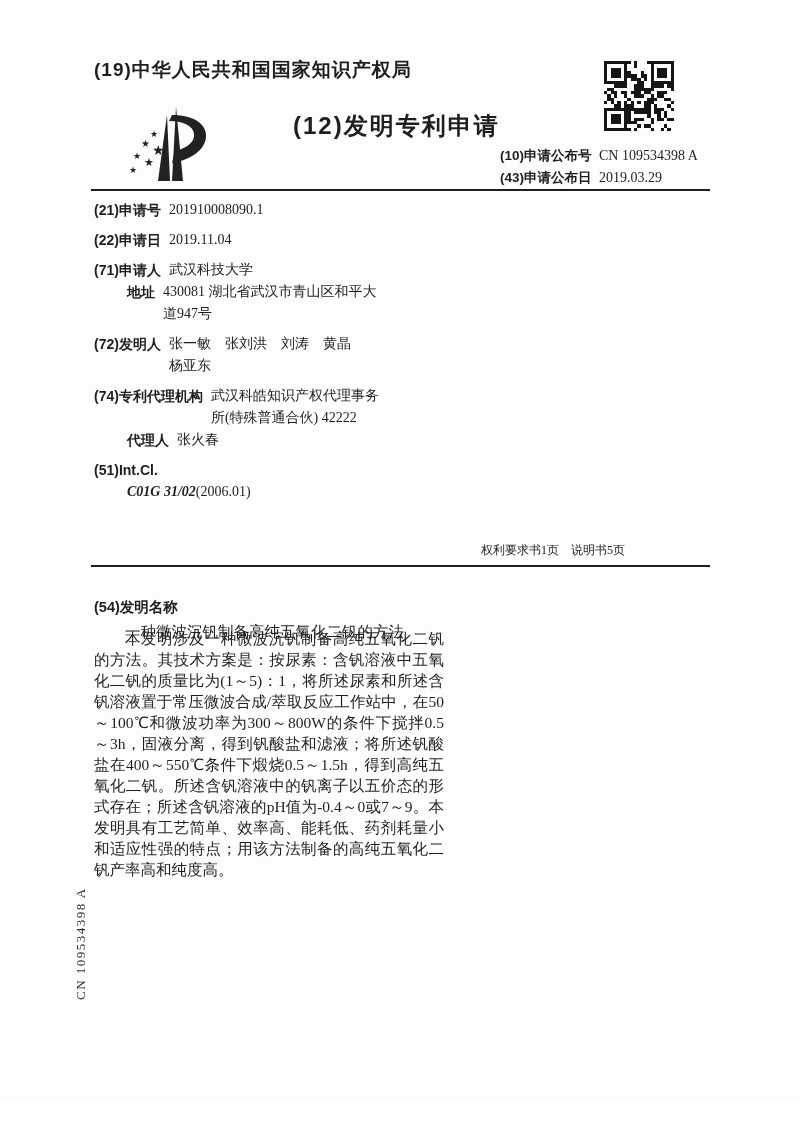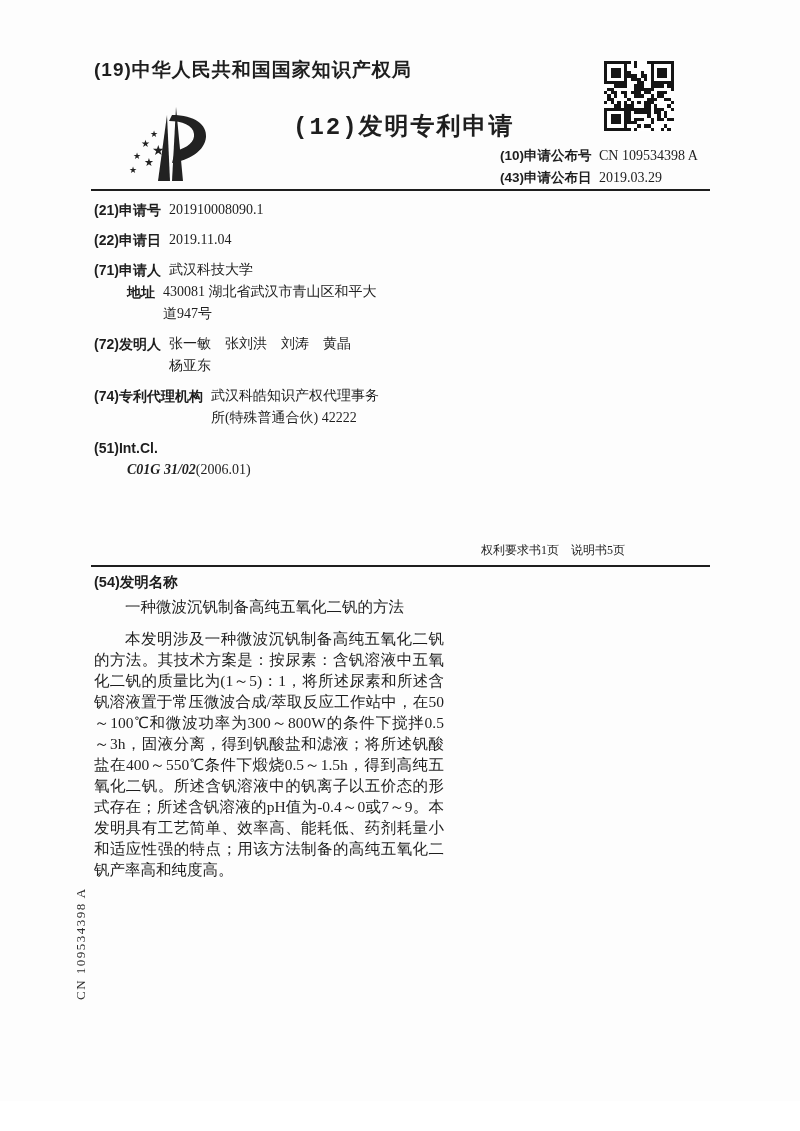--- a/index.html
+++ b/index.html
@@ -14,21 +14,21 @@
 
   
   .office {
     position: absolute; left: 94px; top: 57px;
     font-family: "Liberation Sans", sans-serif; font-weight: 700;
     font-size: 19px; letter-spacing: 1px; white-space: nowrap;
   }
   .logo { position: absolute; left: 120px; top: 103px; width: 96px; height: 84px; }
   .doc-type {
     position: absolute; left: 293px; top: 110px;
-    font-family: Liberation Mono, monospace; font-weight: 700;
+    font-family: Liberation Sans, sans-serif; font-weight: 700;
     font-size: 24px; letter-spacing: 2px; white-space: nowrap;
   }
   .qr { position: absolute; left: 604px; top: 61px; width: 70px; height: 70px; background: #fff; }
   .qr svg { width: 70px; height: 70px; shape-rendering: crispEdges; }
   .pub-line { position: absolute; left: 500px; white-space: nowrap; font-size: 14px; }
   .pub-line .lbl { font-family: "Liberation Sans", sans-serif; font-weight: 700; font-size: 13.5px; }
   .pub-line .val { font-family: "Liberation Serif", serif; margin-left: 4px; }
   .pub-no { top: 147px; }
   .pub-date { top: 169px; }
 
@@ -47,21 +47,21 @@
   .val-inventors { width: 192px; }
   .val-agency { width: 172px; }
   .intcl-code { font-family: "Liberation Serif", serif; font-weight: 700; font-style: italic; }
   .intcl-ver { font-family: "Liberation Serif", serif; }
 
   
   .pages-note { position: absolute; left: 481px; top: 542px; font-size: 12px; white-space: nowrap; }
 
   
   .sec { position: absolute; left: 94px; width: 360px; }
-  .sec54 { top: 572px; }
+  .sec54 { top: 597px; }
   .sec57 { top: 616px; }
   .sec .sec-lbl { font-family: "Liberation Sans", sans-serif; font-weight: 700; font-size: 14.5px; line-height: 20px; }
   .title-text { margin-top: 4px; font-size: 15.5px; text-indent: 2em; line-height: 22px; }
   .abstract-text {
     margin-top: 12px; width: 350px;
     font-size: 15.5px; line-height: 21px;
     text-align: justify; text-indent: 2em;
   }
 
   
@@ -284,20 +284,24 @@
         <span class="lbl">(72)发明人</span>
         <span class="val val-inventors">张一敏　张刘洪　刘涛　黄晶　杨亚东</span>
       </div>
     </div>
 
     <div class="group">
       <div class="row">
         <span class="lbl">(74)专利代理机构</span>
         <span class="val val-agency">武汉科皓知识产权代理事务所(特殊普通合伙) 42222</span>
       </div>
+      <div class="row sub">
+        <span class="lbl">代理人</span>
+        <span class="val">张火春</span>
+      </div>
     </div>
 
     <div class="group">
       <div class="row">
         <span class="lbl">(51)Int.Cl.</span>
       </div>
       <div class="row sub">
         <span class="intcl-code">C01G 31/02</span>
           <span class="intcl-ver">(2006.01)</span>
       </div>

